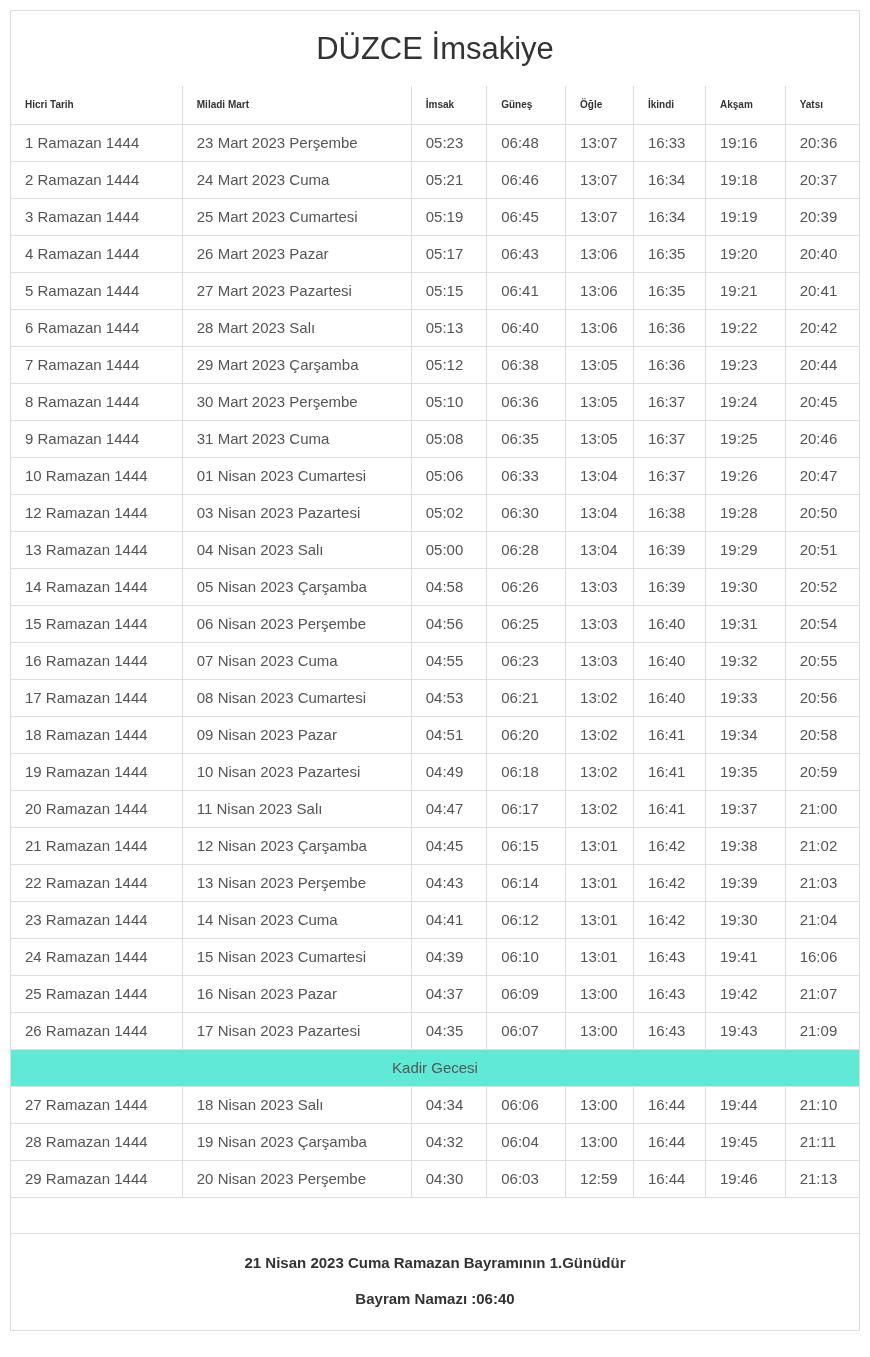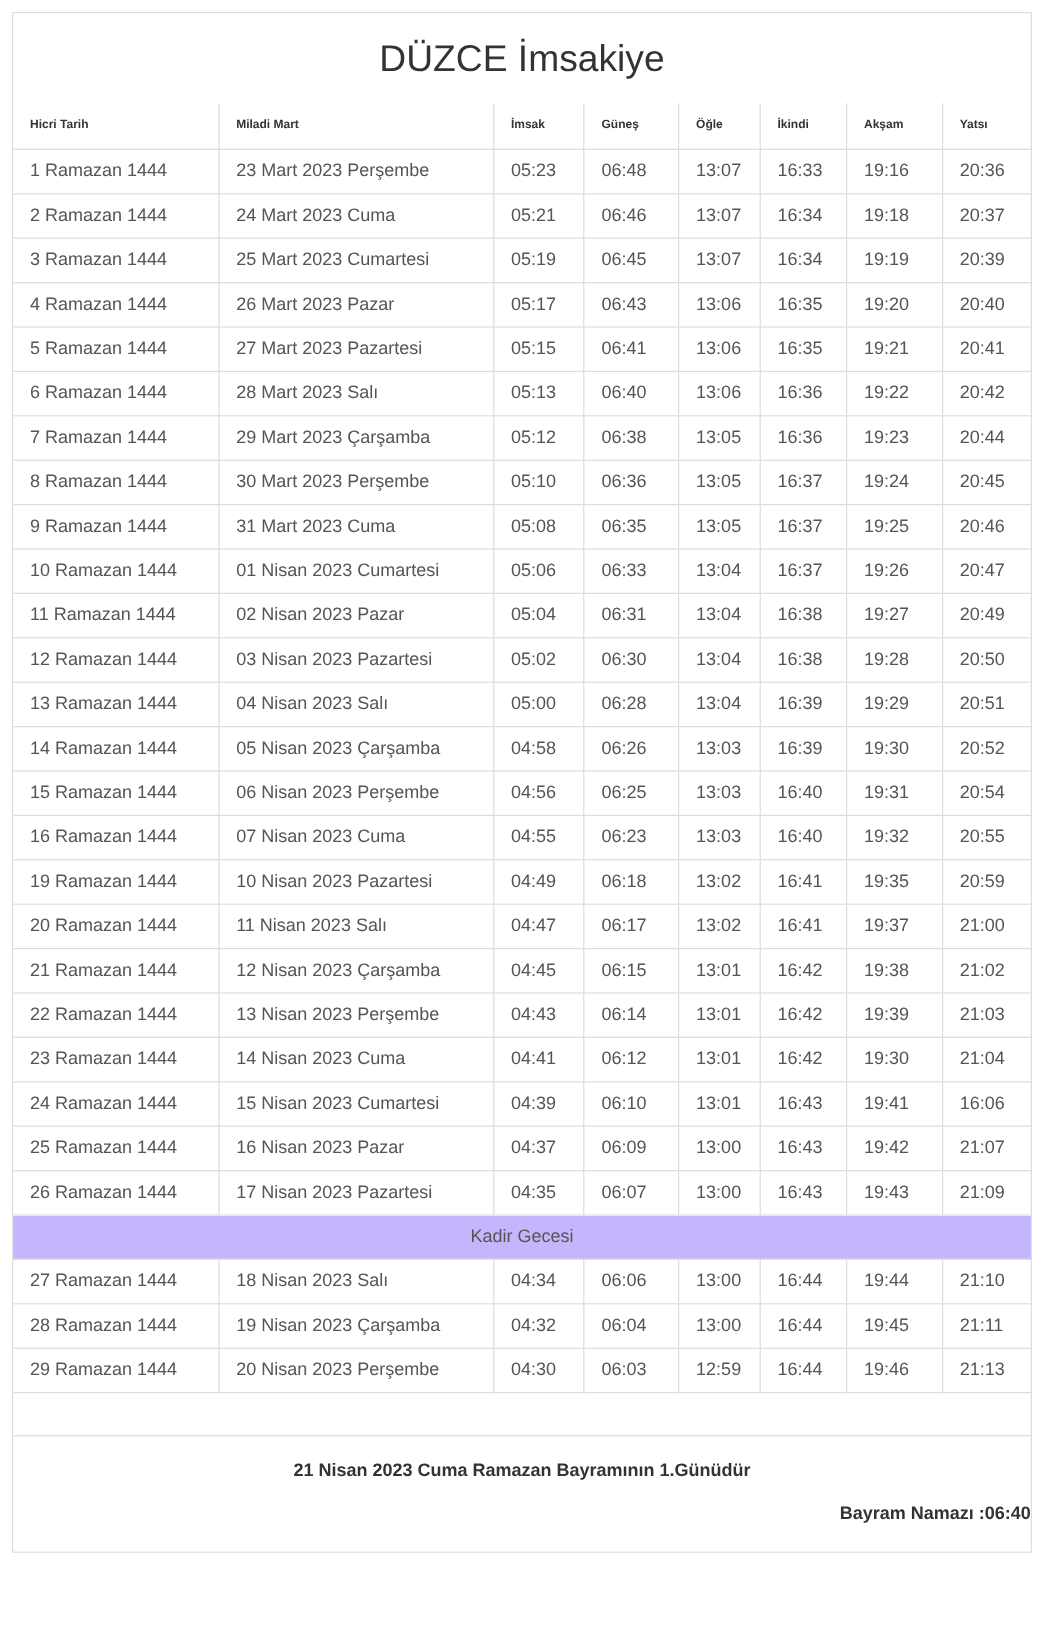--- a/index.html
+++ b/index.html
@@ -66,21 +66,21 @@
   }
   .footer {
     border-top: 1px solid #dddddd;
     text-align: center;
     font-weight: bold;
     color: #333333;
     font-size: 15px;
     padding: 13px 0 16px 0;
   }
   .footer .line1 { margin: 7px 0 16px 0; }
-  .footer .line2 { margin: 19px 0 7px 0; text-align: right; }
+  .footer .line2 { margin: 19px 0 7px 0; }
 </style>
 </head>
 <body>
 
 <div class="card">
 
   <div class="title">DÜZCE İmsakiye</div>
 
   <table class="times">
     <colgroup>
@@ -200,30 +200,20 @@
           <td>10 Ramazan 1444</td>
           <td>01 Nisan 2023 Cumartesi</td>
           <td>05:06</td>
           <td>06:33</td>
           <td>13:04</td>
           <td>16:37</td>
           <td>19:26</td>
           <td>20:47</td>
         </tr>
         <tr>
-          <td>11 Ramazan 1444</td>
-          <td>02 Nisan 2023 Pazar</td>
-          <td>05:04</td>
-          <td>06:31</td>
-          <td>13:04</td>
-          <td>16:38</td>
-          <td>19:27</td>
-          <td>20:49</td>
-        </tr>
-        <tr>
           <td>12 Ramazan 1444</td>
           <td>03 Nisan 2023 Pazartesi</td>
           <td>05:02</td>
           <td>06:30</td>
           <td>13:04</td>
           <td>16:38</td>
           <td>19:28</td>
           <td>20:50</td>
         </tr>
         <tr>
@@ -260,20 +250,40 @@
           <td>16 Ramazan 1444</td>
           <td>07 Nisan 2023 Cuma</td>
           <td>04:55</td>
           <td>06:23</td>
           <td>13:03</td>
           <td>16:40</td>
           <td>19:32</td>
           <td>20:55</td>
         </tr>
         <tr>
+          <td>17 Ramazan 1444</td>
+          <td>08 Nisan 2023 Cumartesi</td>
+          <td>04:53</td>
+          <td>06:21</td>
+          <td>13:02</td>
+          <td>16:40</td>
+          <td>19:33</td>
+          <td>20:56</td>
+        </tr>
+        <tr>
+          <td>18 Ramazan 1444</td>
+          <td>09 Nisan 2023 Pazar</td>
+          <td>04:51</td>
+          <td>06:20</td>
+          <td>13:02</td>
+          <td>16:41</td>
+          <td>19:34</td>
+          <td>20:58</td>
+        </tr>
+        <tr>
           <td>19 Ramazan 1444</td>
           <td>10 Nisan 2023 Pazartesi</td>
           <td>04:49</td>
           <td>06:18</td>
           <td>13:02</td>
           <td>16:41</td>
           <td>19:35</td>
           <td>20:59</td>
         </tr>
         <tr>
@@ -340,21 +350,21 @@
           <td>26 Ramazan 1444</td>
           <td>17 Nisan 2023 Pazartesi</td>
           <td>04:35</td>
           <td>06:07</td>
           <td>13:00</td>
           <td>16:43</td>
           <td>19:43</td>
           <td>21:09</td>
         </tr>
         <tr class="special-row">
-          <td colspan="8" style="background: #c4b5fd;">Kadir Gecesi</td>
+          <td colspan="8" style="background: #5eead4;">Kadir Gecesi</td>
         </tr>
         <tr>
           <td>27 Ramazan 1444</td>
           <td>18 Nisan 2023 Salı</td>
           <td>04:34</td>
           <td>06:06</td>
           <td>13:00</td>
           <td>16:44</td>
           <td>19:44</td>
           <td>21:10</td>

